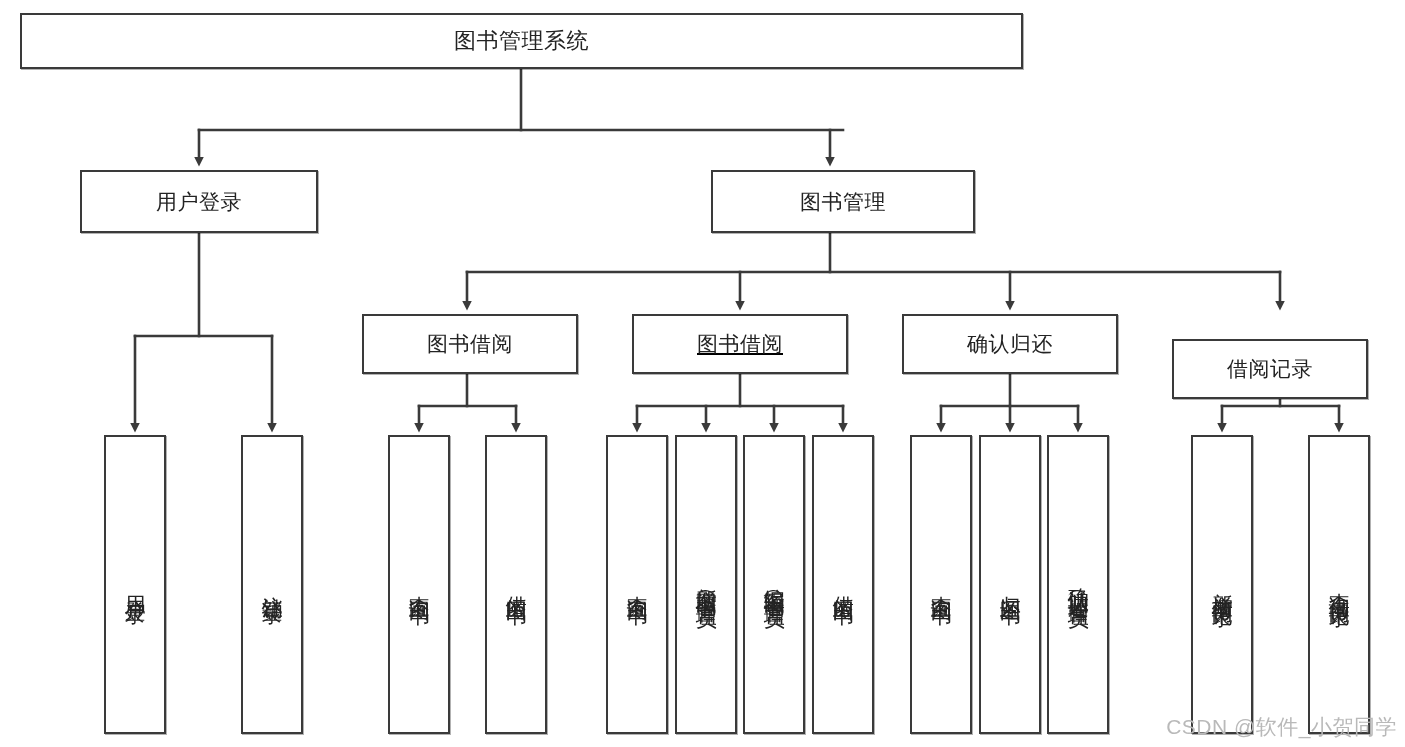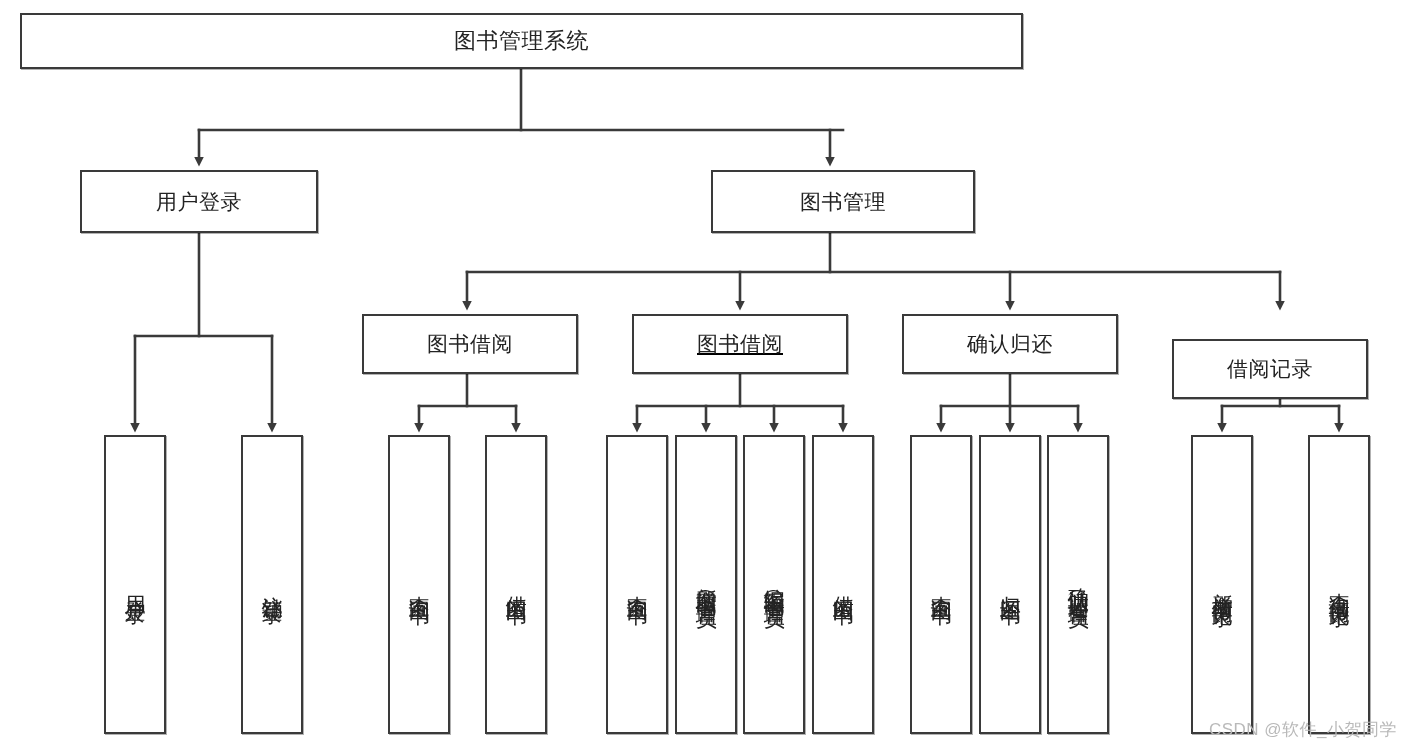--- a/index.html
+++ b/index.html
@@ -52,21 +52,21 @@
     line-height: 1.25;
     white-space: nowrap;
   }
   .title-label {
     font-size: 22px;
   }
   .watermark {
     position: absolute;
     right: 8px;
     bottom: 6px;
-    font-size: 17px;
+    font-size: 21px;
     color: #b9b9b9;
     letter-spacing: 0.5px;
     white-space: nowrap;
     pointer-events: none;
   }
 </style>
 </head>
 <body>
 
 <div id="diagram-root">

